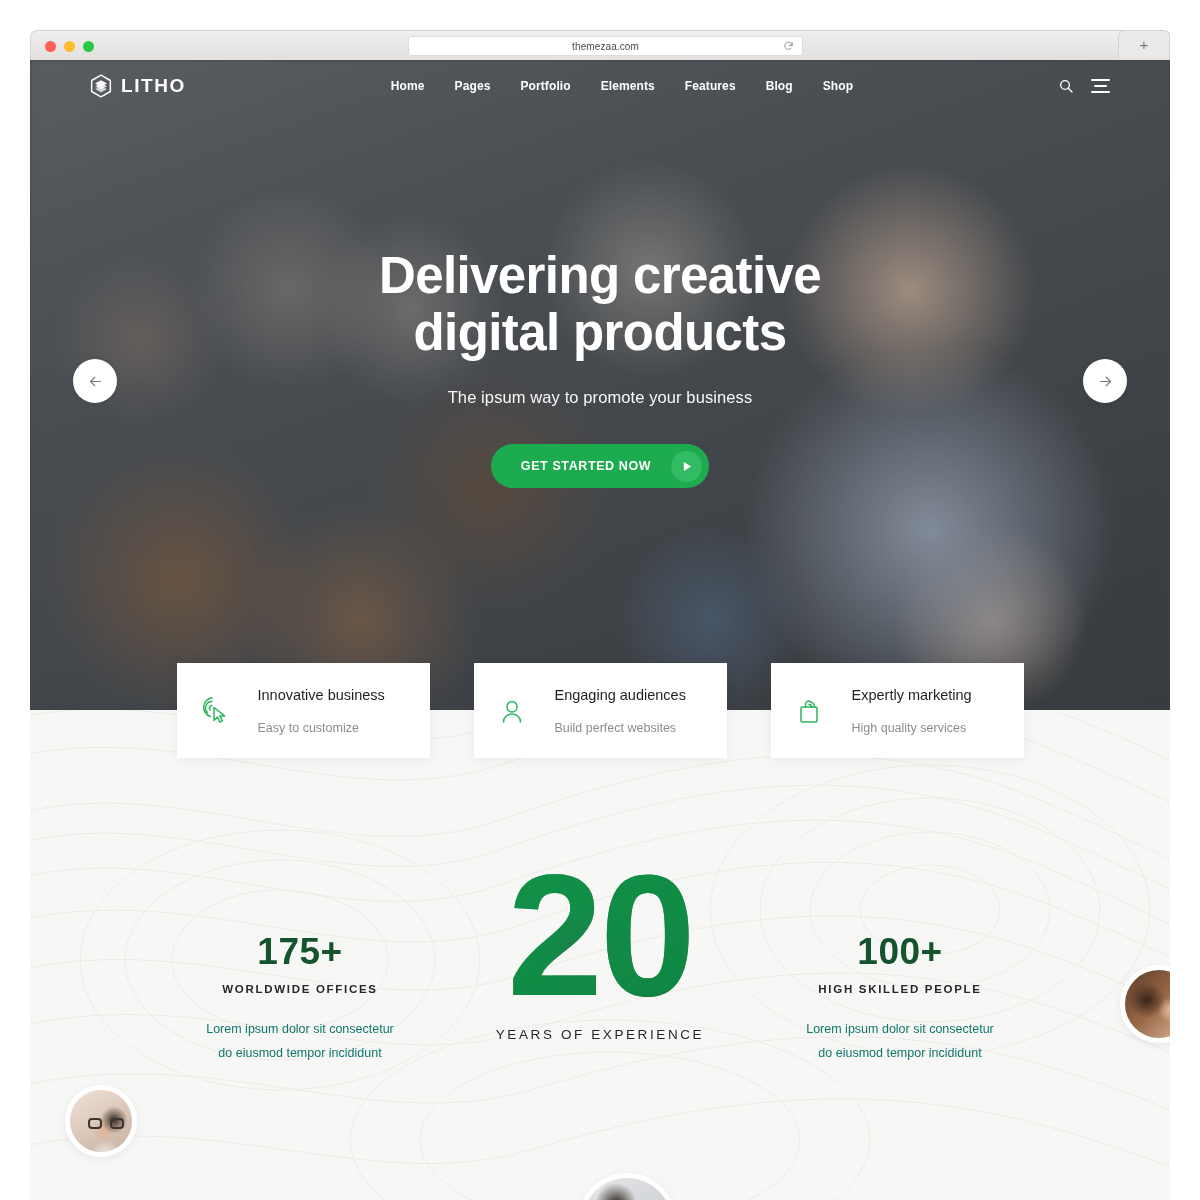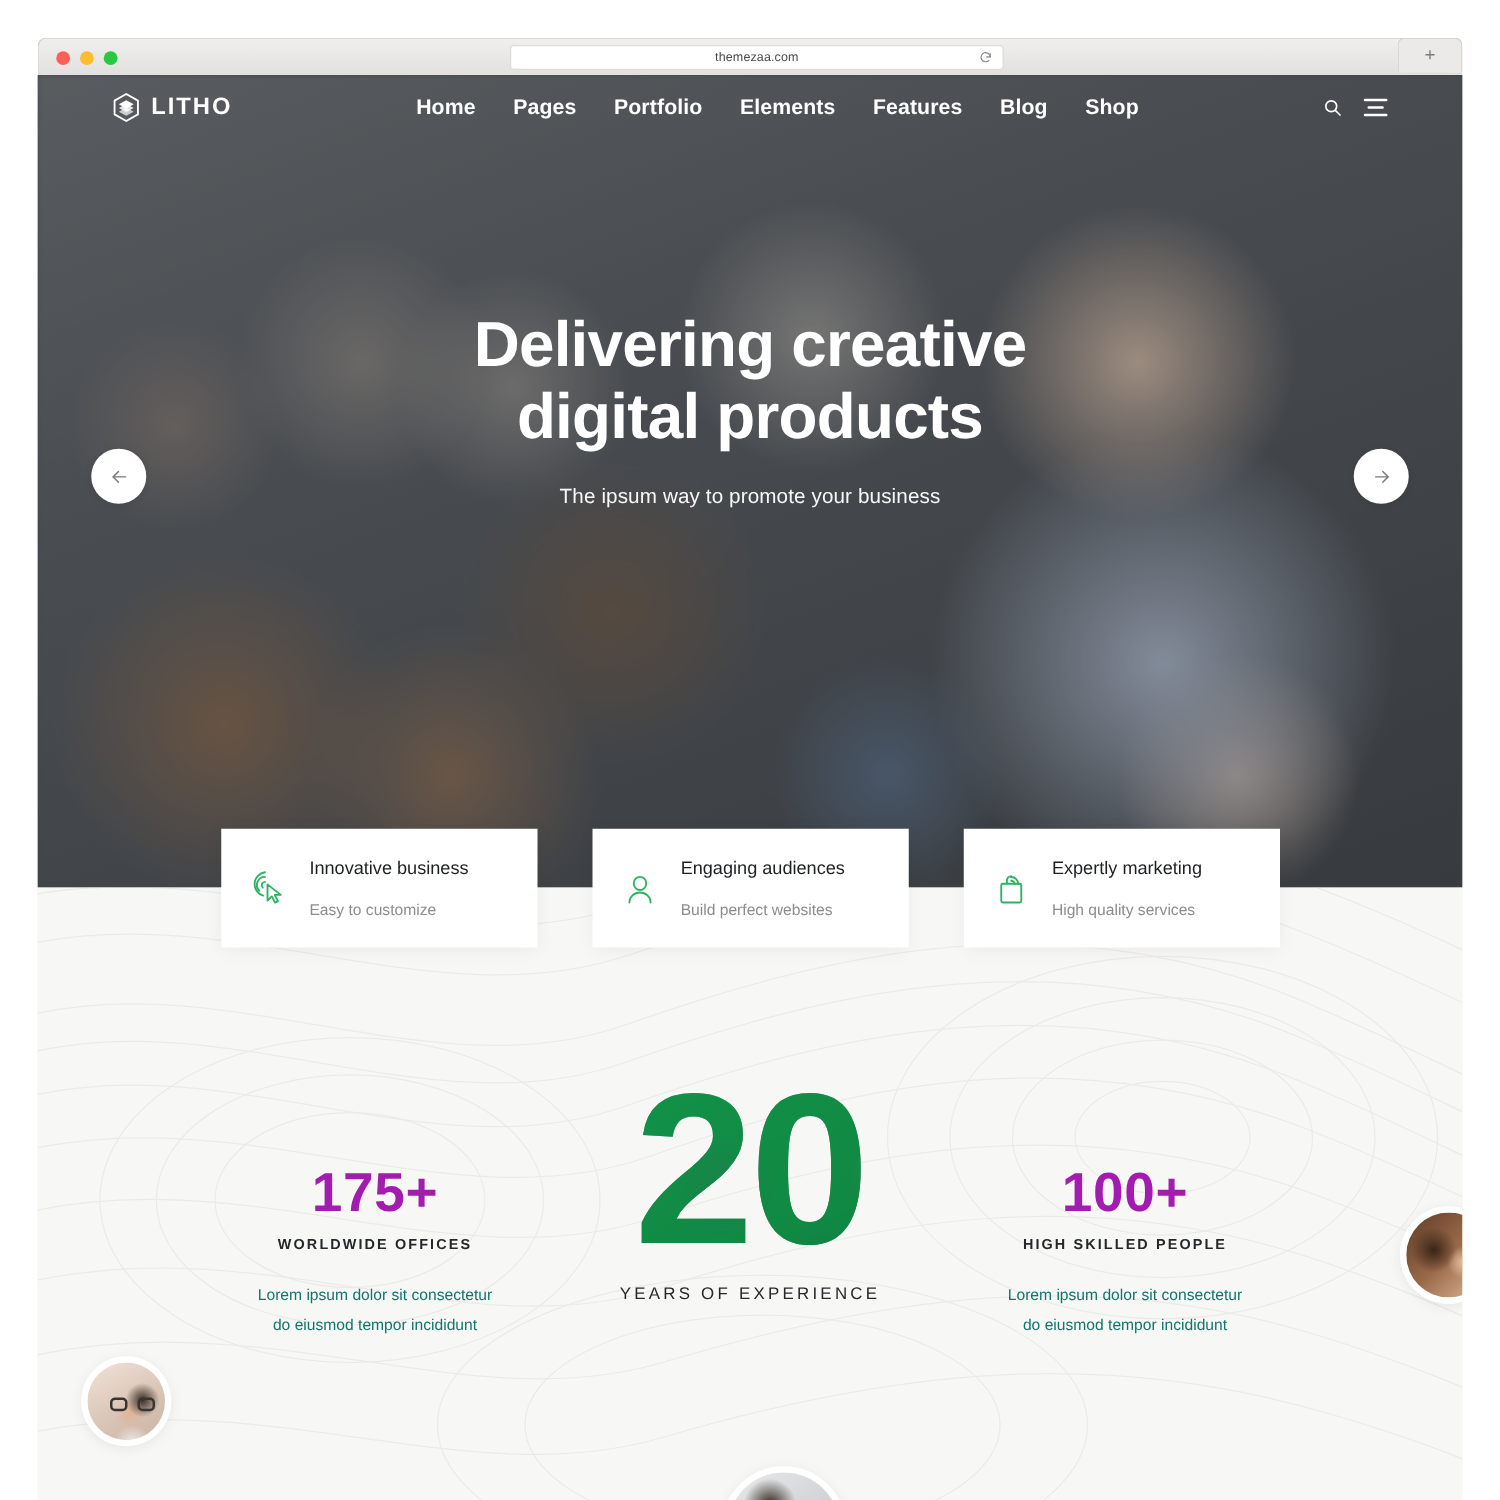--- a/index.html
+++ b/index.html
@@ -83,21 +83,21 @@
     position:absolute; left:0; top:0; width:100%; height:52px; z-index:9;
     display:flex; align-items:center; padding:0 30px;
   }
   .logo { display:flex; align-items:center; gap:9px; margin-left:30px; }
   .logo-mark { width:22px; height:24px; color:#fff; }
   .logo-text {
     color:#fff; font-size:19px; font-weight:bold; letter-spacing:1.6px;
   }
   .nav { display:flex; gap:30px; margin:0 auto; }
   .nav-item {
-    color:#ffffff; font-size:17px; font-weight:bold; letter-spacing:0.1px;
+    color:#ffffff; font-size:12px; font-weight:bold; letter-spacing:0.1px;
     white-space:nowrap; cursor:pointer;text-align:center;
   }
   .header-actions { display:flex; align-items:center; gap:17px; margin-right:30px; }
   .hdr-icon { color:#fff; width:16px; height:16px; cursor:pointer; }
   .burger { width:19px; display:flex; flex-direction:column; gap:4px; cursor:pointer; }
   .burger span { height:1.8px; background:#fff; border-radius:1px; display:block; }
   .burger span:nth-child(1){ width:19px; }
   .burger span:nth-child(2){ width:13px; margin-left:3px; }
   .burger span:nth-child(3){ width:19px; }
 
@@ -141,41 +141,41 @@
   .arrow-left { left:43px; }
   .arrow-right { right:43px; }
 
   
   .cards {
     position:absolute; left:0; top:603px; width:1140px;
     display:flex; justify-content:center; gap:44px; z-index:10;
   }
   .card {
     width:253px; height:95px; background:#fff;
-    display:flex; align-items:center; padding:0 22px; gap:17px;
+    display:flex; align-items:center; padding:0 22px; gap:27px;
     box-shadow:0 2px 14px rgba(0,0,0,0.055);
   }
   .card-icon { width:32px; height:32px; color:#2cb461; flex:none; }
   .card-title { font-size:14.5px; color:#1f2024; margin-bottom:5px; }
   .card-sub { font-size:12.5px; color:#8d8d8d;margin-top:18px; }
 
   
   .stats-section {
     position:absolute; left:0; top:650px; width:1140px; height:490px;
     background:#f7f7f5; overflow:hidden;
   }
   .topo { position:absolute; inset:0; opacity:0.55; }
 
   .stats-row {
     position:absolute; left:0; top:150px; width:1140px;
     display:flex; justify-content:center; align-items:flex-start;
   }
   .stat-side { width:300px; text-align:center; padding-top:73px; }
   .stat-num {
-    font-size:44px; font-weight:bold; color:#a21caf; letter-spacing:0.5px;
+    font-size:37px; font-weight:bold; color:#14532d; letter-spacing:0.5px;
     line-height:1;
   }
   .stat-label {
     font-size:11.5px; font-weight:bold; color:#26272b;
     letter-spacing:1.7px; margin-top:13px;
   }
   .stat-desc {
     font-size:12.5px; color:#0f766e; line-height:1.95; margin-top:22px;
   }
 
@@ -300,20 +300,28 @@
           </div>
         </div>
       </header>
 
       <div class="hero-inner">
         <h1 class="hero-title">
           <span>Delivering creative</span>
           <span class="line2">digital products</span>
         </h1>
         <p class="hero-sub">The ipsum way to promote your business</p>
+        <button class="cta">
+          <span class="cta-label">GET STARTED NOW</span>
+          <span class="cta-play">
+            <svg viewBox="0 0 12 12" fill="currentColor">
+                <path d="M2 1l8 5-8 5z"></path>
+              </svg>
+          </span>
+        </button>
       </div>
 
       <div class="carousel-arrow arrow-left">
         <svg viewBox="0 0 24 24" fill="none" stroke="currentColor" stroke-width="1.6" stroke-linecap="round" stroke-linejoin="round">
           <path d="M19 12H5"></path>
             <path d="M11 6l-6 6 6 6"></path>
         </svg>
       </div>
       <div class="carousel-arrow arrow-right">
         <svg viewBox="0 0 24 24" fill="none" stroke="currentColor" stroke-width="1.6" stroke-linecap="round" stroke-linejoin="round">

